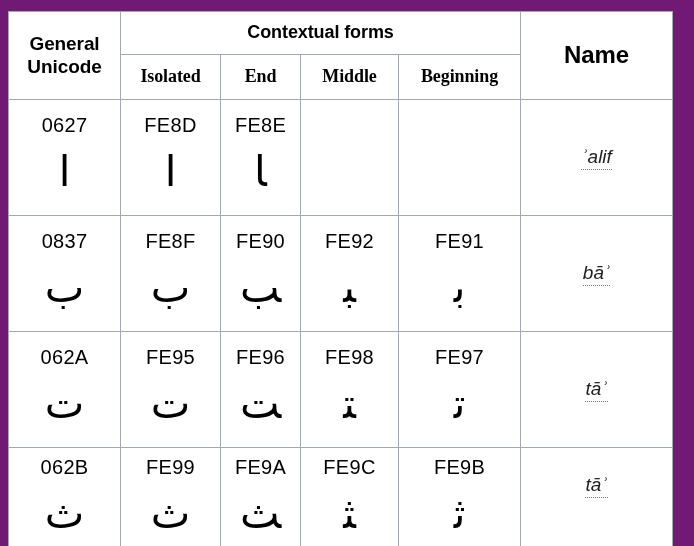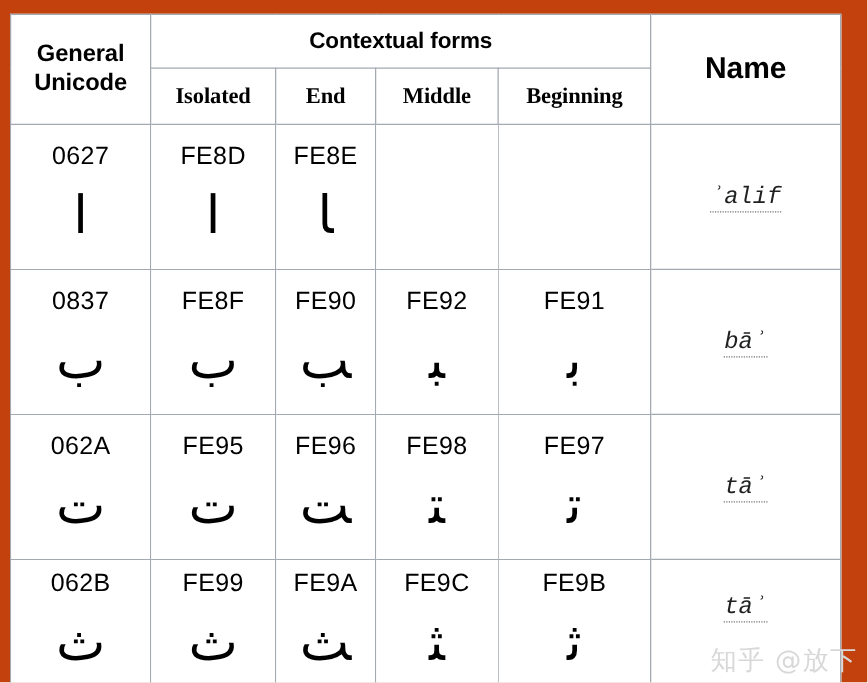--- a/index.html
+++ b/index.html
@@ -14,21 +14,21 @@
     position: relative;
     font-family: "Liberation Sans", sans-serif;
     -webkit-font-smoothing: antialiased;
   }
 
   #sheet {
     position: absolute;
     left: 0; top: 0;
     width: 694px;
     height: 546px;
-    background: #c2410c;
+    background: #701a75;
     overflow: hidden;
   }
 
   table.ctable {
     position: absolute;
     left: 8px;
     top: 11px;
     width: 664px;
     border-collapse: collapse;
     background: #ffffff;
@@ -109,21 +109,21 @@
     height: 115px;
   }
   tr.row-last td.namecell { height: 103px; }
   .letter-name {
     display: inline-block;
     font-style: italic;
     font-size: 19px;
     color: #202122;
     border-bottom: 1px dotted #72777d;
     padding-bottom: 1px;
-    font-family: Liberation Mono, monospace;
+    font-family: Liberation Sans, sans-serif;
     cursor: help;
   }
   tr.row-last .letter-name {
     position: relative;
     top: -14px;
   }
 
   
   #watermark {
     position: absolute;
@@ -259,15 +259,14 @@
           </td>
           <td class="cell">
             <span class="codepoint">FE9B</span>
             <span class="glyph">ﺛ</span>
           </td>
           <td class="namecell"><span class="letter-name">tāʾ</span></td>
         </tr>
       </tbody>
   </table>
 
-  <div id="watermark">知乎 @放下</div>
 
 </div>
 
 </body></html>

